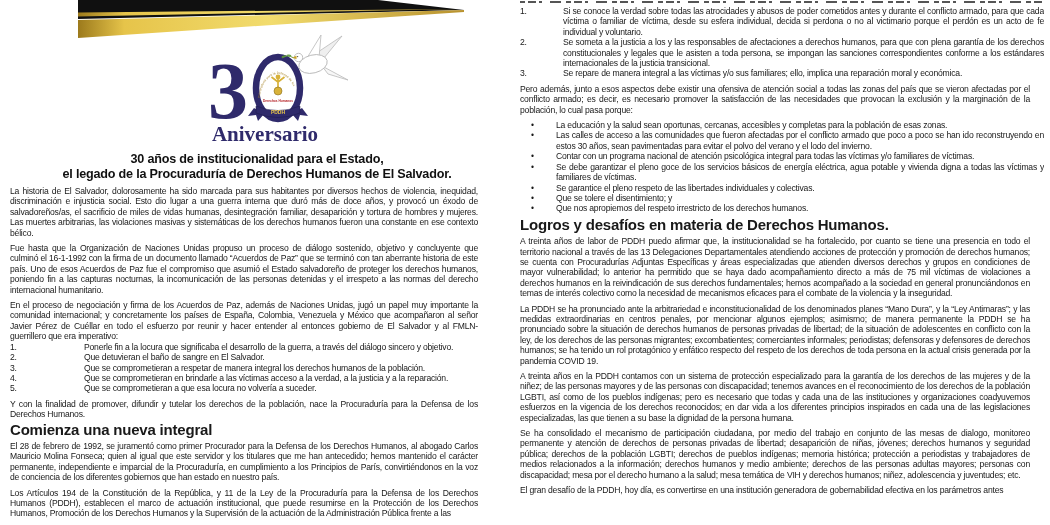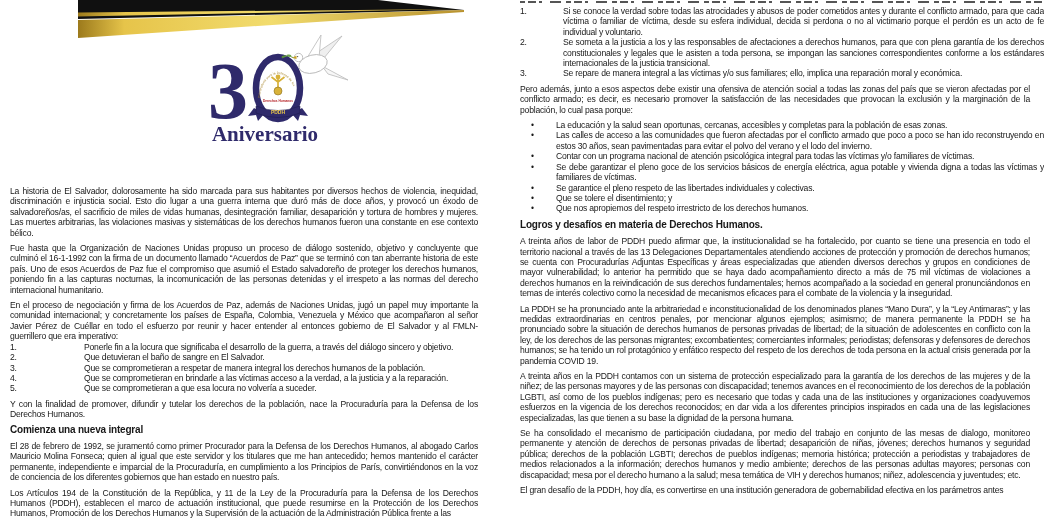--- a/index.html
+++ b/index.html
@@ -3,21 +3,21 @@
 <meta charset="utf-8">
 <style>
   html,body{margin:0;padding:0;background:#ffffff;}
   .page{position:relative;width:1050px;height:525px;background:#fff;overflow:hidden;
         font-family:"Liberation Sans",sans-serif;color:#191919;}
   .col{position:absolute;top:0;height:525px;overflow:hidden;}
   .col-left{left:10px;width:482px;}
   .col-right{left:520px;width:524px;}
   .p{font-size:8.6px;line-height:10.4px;letter-spacing:-0.2px;text-align:justify;margin:0 14px 5px 0;}
   .p.last{margin-bottom:0;}
-  .heading{font-size:10px;line-height:10.4px;font-weight:bold;margin:1px 0 6px 0;letter-spacing:-0.2px;}
+  .heading{font-size:15px;line-height:10.4px;font-weight:bold;margin:1px 0 6px 0;letter-spacing:-0.2px;}
   .nrow{display:flex;font-size:8.6px;line-height:10.4px;letter-spacing:-0.2px;}
   .nrow .lnum{flex:0 0 74px;}
   .nrow .rnum{flex:0 0 43px;}
   .nrow .txt{flex:1;text-align:justify;}
   .nlist{margin:0 0 5px 0;}
   .brow{display:flex;font-size:8.6px;line-height:10.4px;letter-spacing:-0.2px;}
   .brow .bmark{flex:0 0 36px;padding-left:11px;box-sizing:border-box;}
   .brow .btxt{flex:1;text-align:justify;}
   .blist{margin:0 0 6px 0;}
   .header{position:relative;height:186px;}
@@ -79,20 +79,24 @@
           <polygon points="32,32 58,46 38,40" fill="#f7f7f7" stroke="#b9b9b9" stroke-width="0.8"></polygon>
           <ellipse cx="23" cy="30" rx="14.5" ry="9" fill="#ffffff" stroke="#b9b9b9" stroke-width="0.9" transform="rotate(-14 23 30)"></ellipse>
           <circle cx="8.5" cy="23.5" r="4.2" fill="#ffffff" stroke="#b9b9b9" stroke-width="0.9"></circle>
           <polygon points="2.5,23.5 6.5,21.8 6.5,25.2" fill="#c9a227"></polygon>
           <circle cx="7.6" cy="22.6" r="0.7" fill="#555555"></circle>
         </g>
       </svg>
 
       <div class="aniv">Aniversario</div>
 
+      <div class="title">
+        <div>30 años de institucionalidad para el Estado,</div>
+        <div>el legado de la Procuraduría de Derechos Humanos de El Salvador.</div>
+      </div>
     </div>
 
     <p class="p">La historia de El Salvador, dolorosamente ha sido marcada para sus habitantes por diversos hechos de violencia, inequidad, discriminación e injusticia social. Esto dio lugar a una guerra interna que duró más de doce años, y provocó un éxodo de salvadoreños/as, el sacrificio de miles de vidas humanas, desintegración familiar, desaparición y tortura de hombres y mujeres. Las muertes arbitrarias, las violaciones masivas y sistemáticas de los derechos humanos fueron una constante en ese contexto bélico.</p>
     <p class="p">Fue hasta que la Organización de Naciones Unidas propuso un proceso de diálogo sostenido, objetivo y concluyente que culminó el 16-1-1992 con la firma de un documento llamado “Acuerdos de Paz” que se terminó con tan aberrante historia de este país. Uno de esos Acuerdos de Paz fue el compromiso que asumió el Estado salvadoreño de proteger los derechos humanos, poniendo fin a las capturas nocturnas, la incomunicación de las personas detenidas y el irrespeto a las normas del derecho internacional humanitario.</p>
     <p class="p" style="margin-bottom:0">En el proceso de negociación y firma de los Acuerdos de Paz, además de Naciones Unidas, jugó un papel muy importante la comunidad internacional; y concretamente los países de España, Colombia, Venezuela y México que acompañaron al señor Javier Pérez de Cuéllar en todo el esfuerzo por reunir y hacer entender al entonces gobierno de El Salvador y al FMLN-guerrillero que era imperativo:</p>
 
     <div class="nlist">
       <div class="nrow">
         <span class="lnum">1.</span>
         <span class="txt">Ponerle fin a la locura que significaba el desarrollo de la guerra, a través del diálogo sincero y objetivo.</span>

